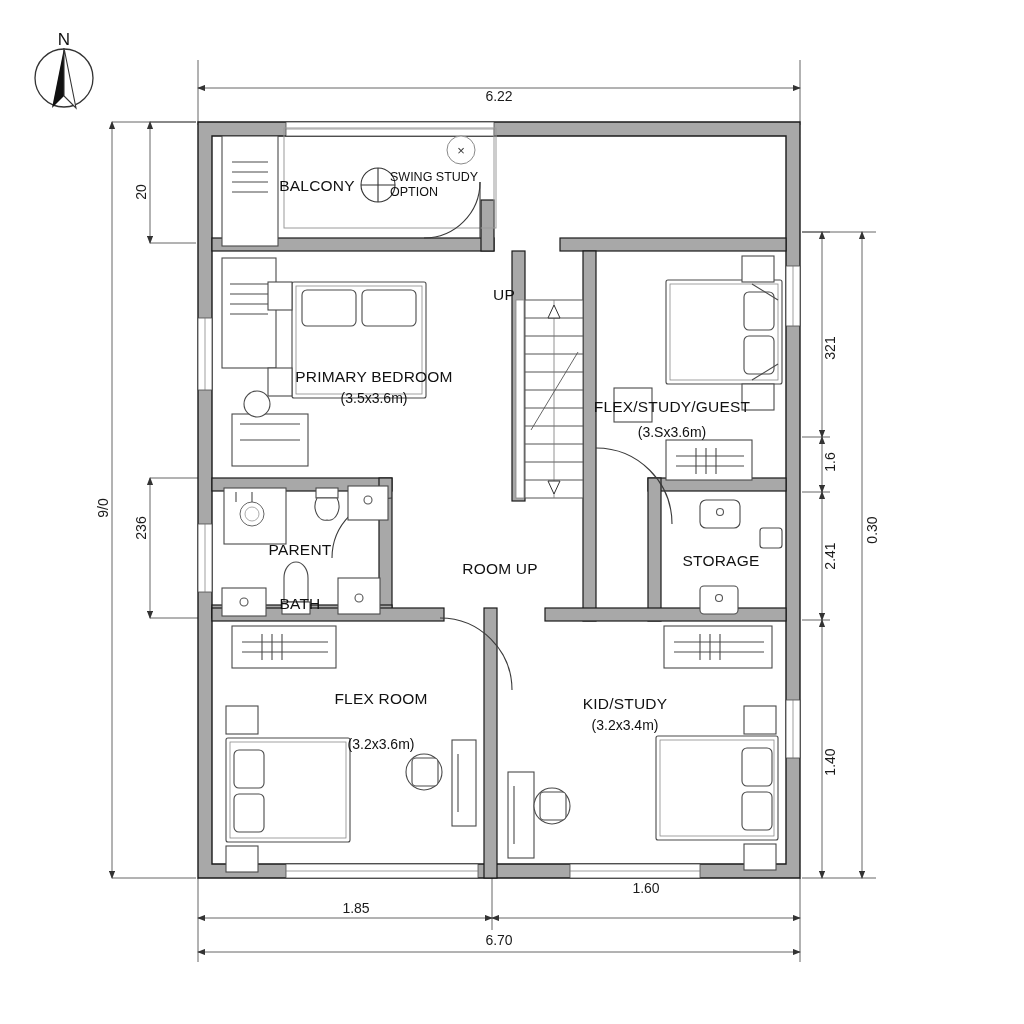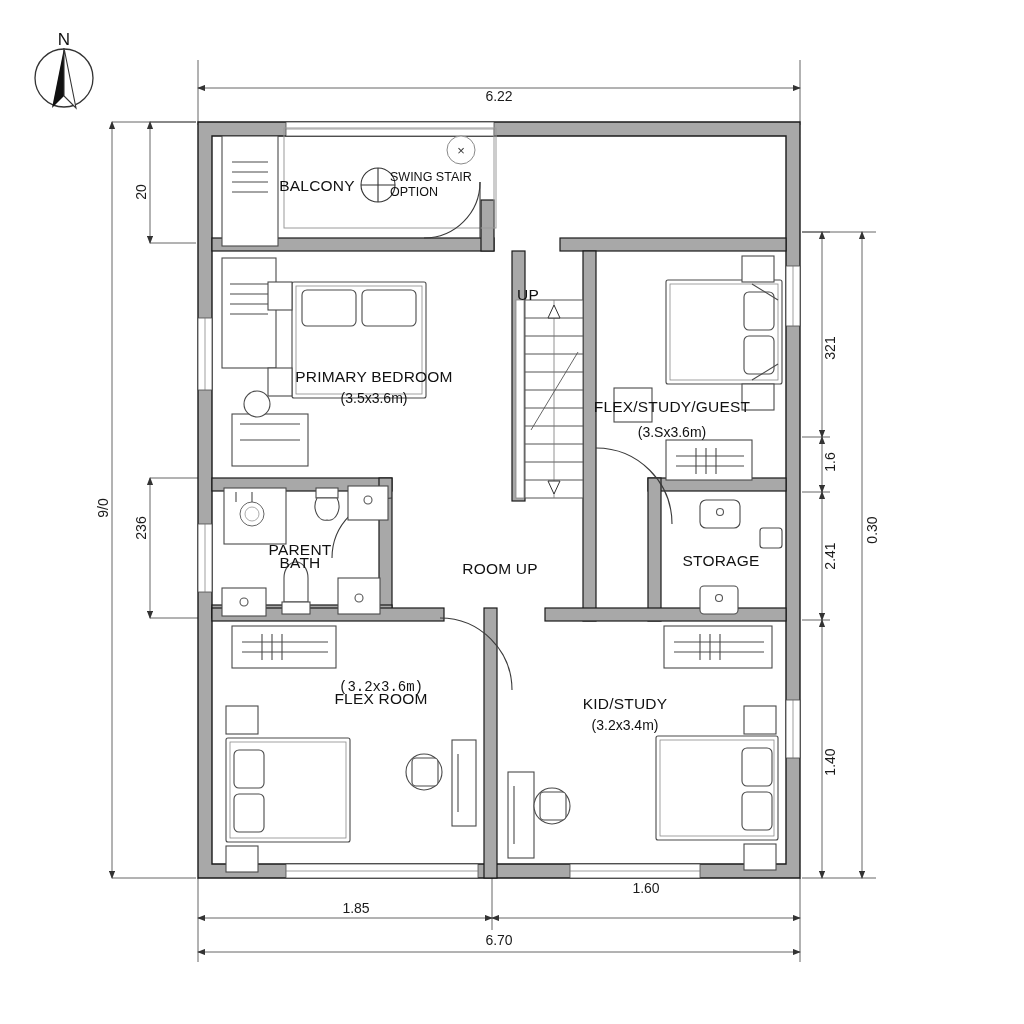--- a/index.html
+++ b/index.html
@@ -321,38 +321,38 @@
 <div class="lbl dim-txt ctr" style="left:830px;top:556px;transform:translate(-50%,-50%) rotate(-90deg);">2.41</div>
 <div class="lbl dim-txt ctr" style="left:830px;top:762px;transform:translate(-50%,-50%) rotate(-90deg);">1.40</div>
 
 <div class="lbl ctr" style="left:64px;top:40px;font-size:17px;">N</div>
 
 <div class="lbl ctr" style="left:461px;top:150px;font-size:13px;color:#333;">×</div>
 
 <div class="lbl room-name ctr" style="left:317px;top:186px;">BALCONY</div>
 
 <div class="lbl small" style="left:390px;top:170px;line-height:15px;">
-  <div>SWING STAIR</div>
+  <div>SWING STUDY</div>
   <div>OPTION</div>
 </div>
 
 <div class="lbl room-name ctr" style="left:374px;top:377px;">PRIMARY BEDROOM</div>
 <div class="lbl room-dim ctr" style="left:374px;top:398px;">(3.5x3.6m)</div>
 
 <div class="lbl room-name ctr" style="left:672px;top:407px;">FLEX/STUDY/GUEST</div>
 <div class="lbl room-dim ctr" style="left:672px;top:432px;">(3.Sx3.6m)</div>
 
 <div class="lbl room-name ctr" style="left:300px;top:550px;">PARENT</div>
-<div class="lbl room-name ctr" style="left:300px;top:563px;">BATH</div>
+<div class="lbl room-name ctr" style="left:300px;top:604px;">BATH</div>
 
 <div class="lbl room-name ctr" style="left:500px;top:569px;">ROOM UP</div>
 
 <div class="lbl room-name ctr" style="left:721px;top:561px;">STORAGE</div>
 
 <div class="lbl room-name ctr" style="left:381px;top:699px;">FLEX ROOM</div>
-<div class="lbl room-dim ctr" style="left:381px;top:687px;font-family:Liberation Mono, monospace;">(3.2x3.6m)</div>
+<div class="lbl room-dim ctr" style="left:381px;top:744px;">(3.2x3.6m)</div>
 
 <div class="lbl room-name ctr" style="left:625px;top:704px;">KID/STUDY</div>
 <div class="lbl room-dim ctr" style="left:625px;top:725px;">(3.2x3.4m)</div>
 
-<div class="lbl room-name ctr" style="left:504px;top:295px;margin-left:24px;">UP</div>
+<div class="lbl room-name ctr" style="left:504px;top:295px;">UP</div>
 
 </div>
 
 </body></html>

